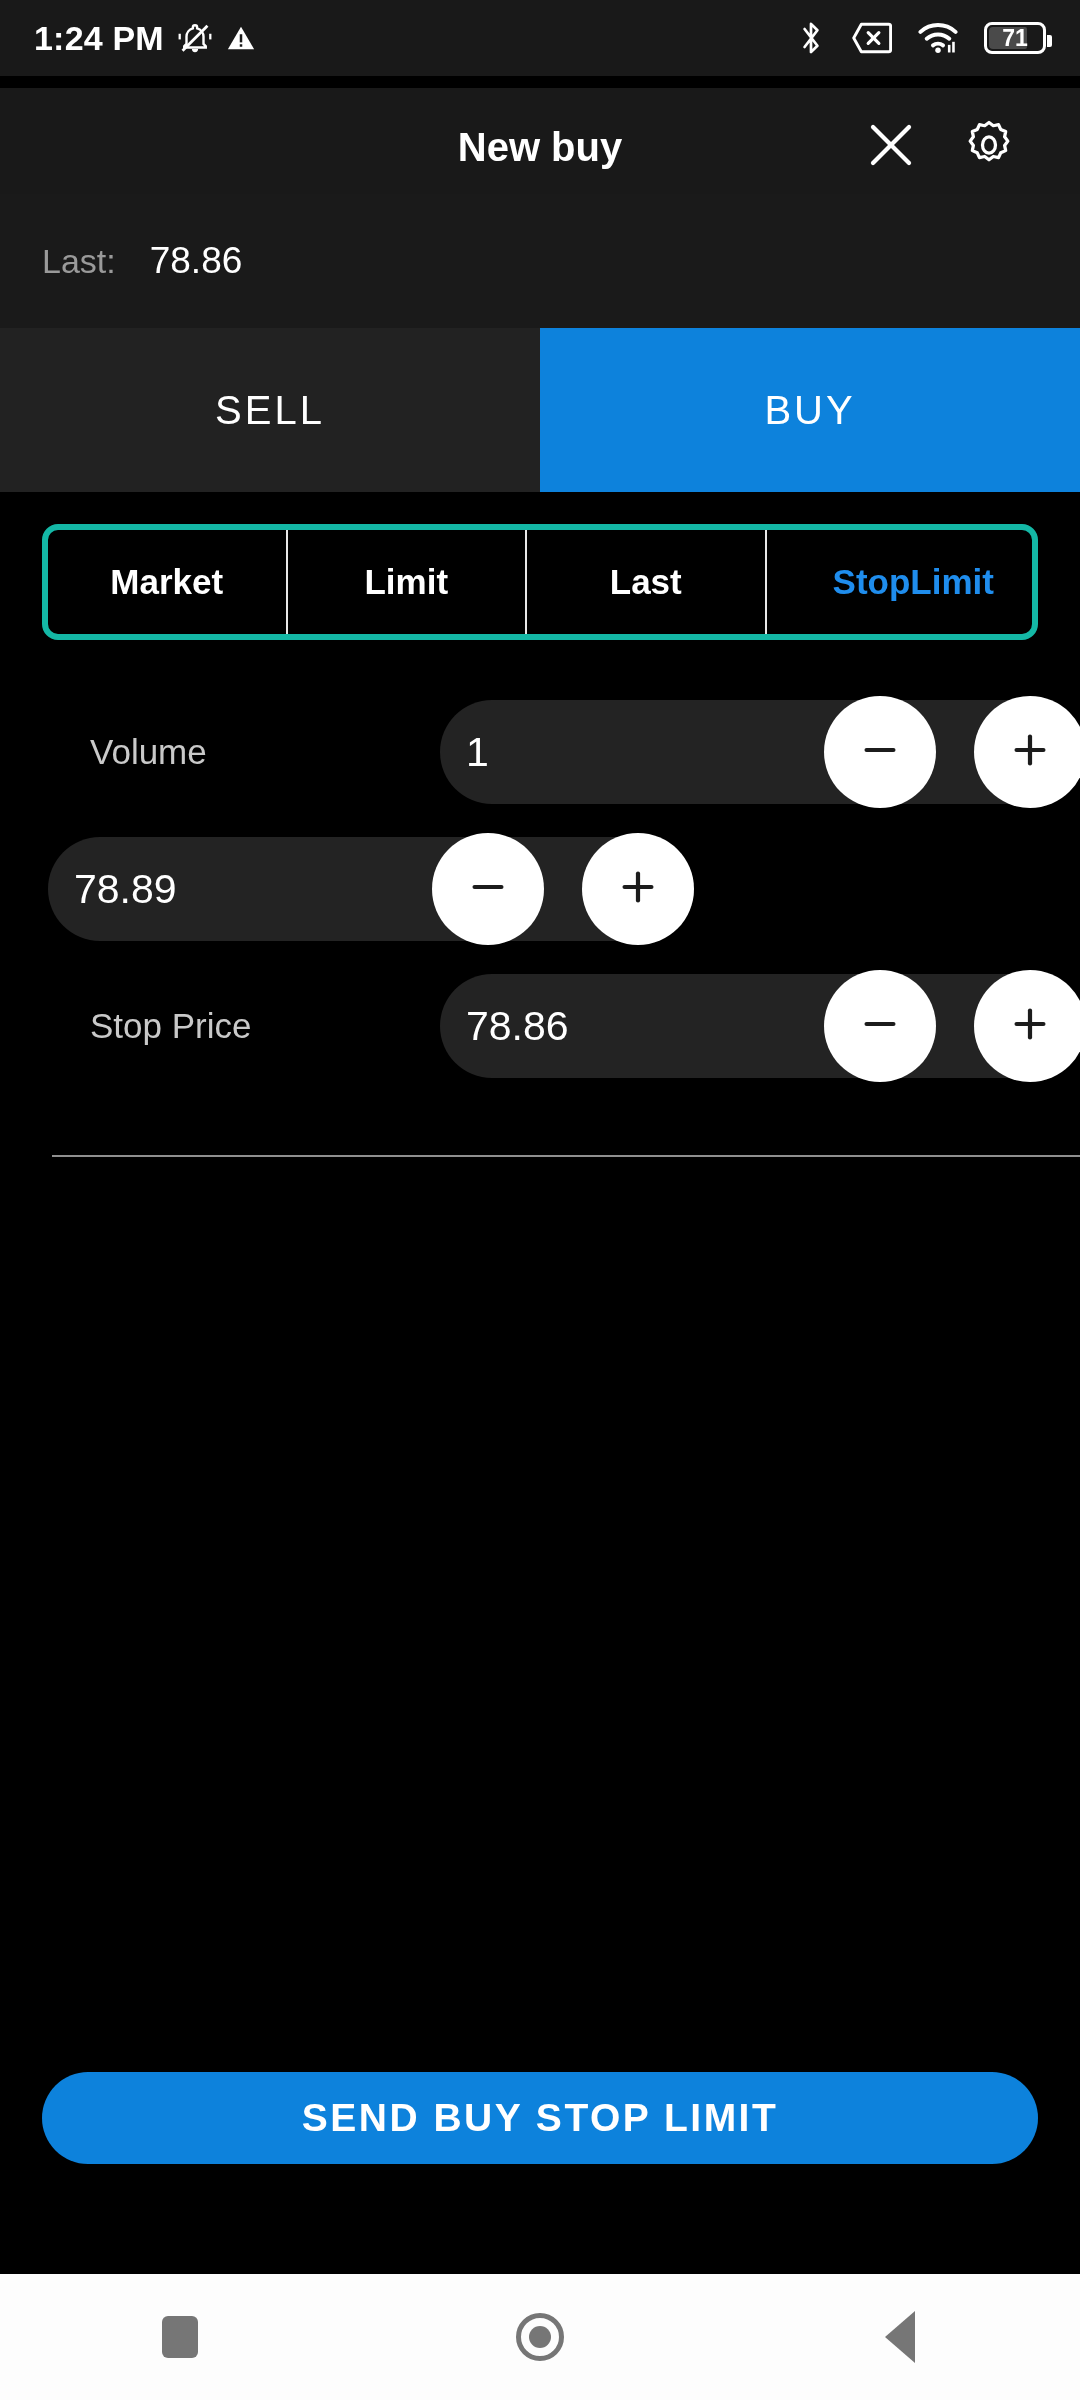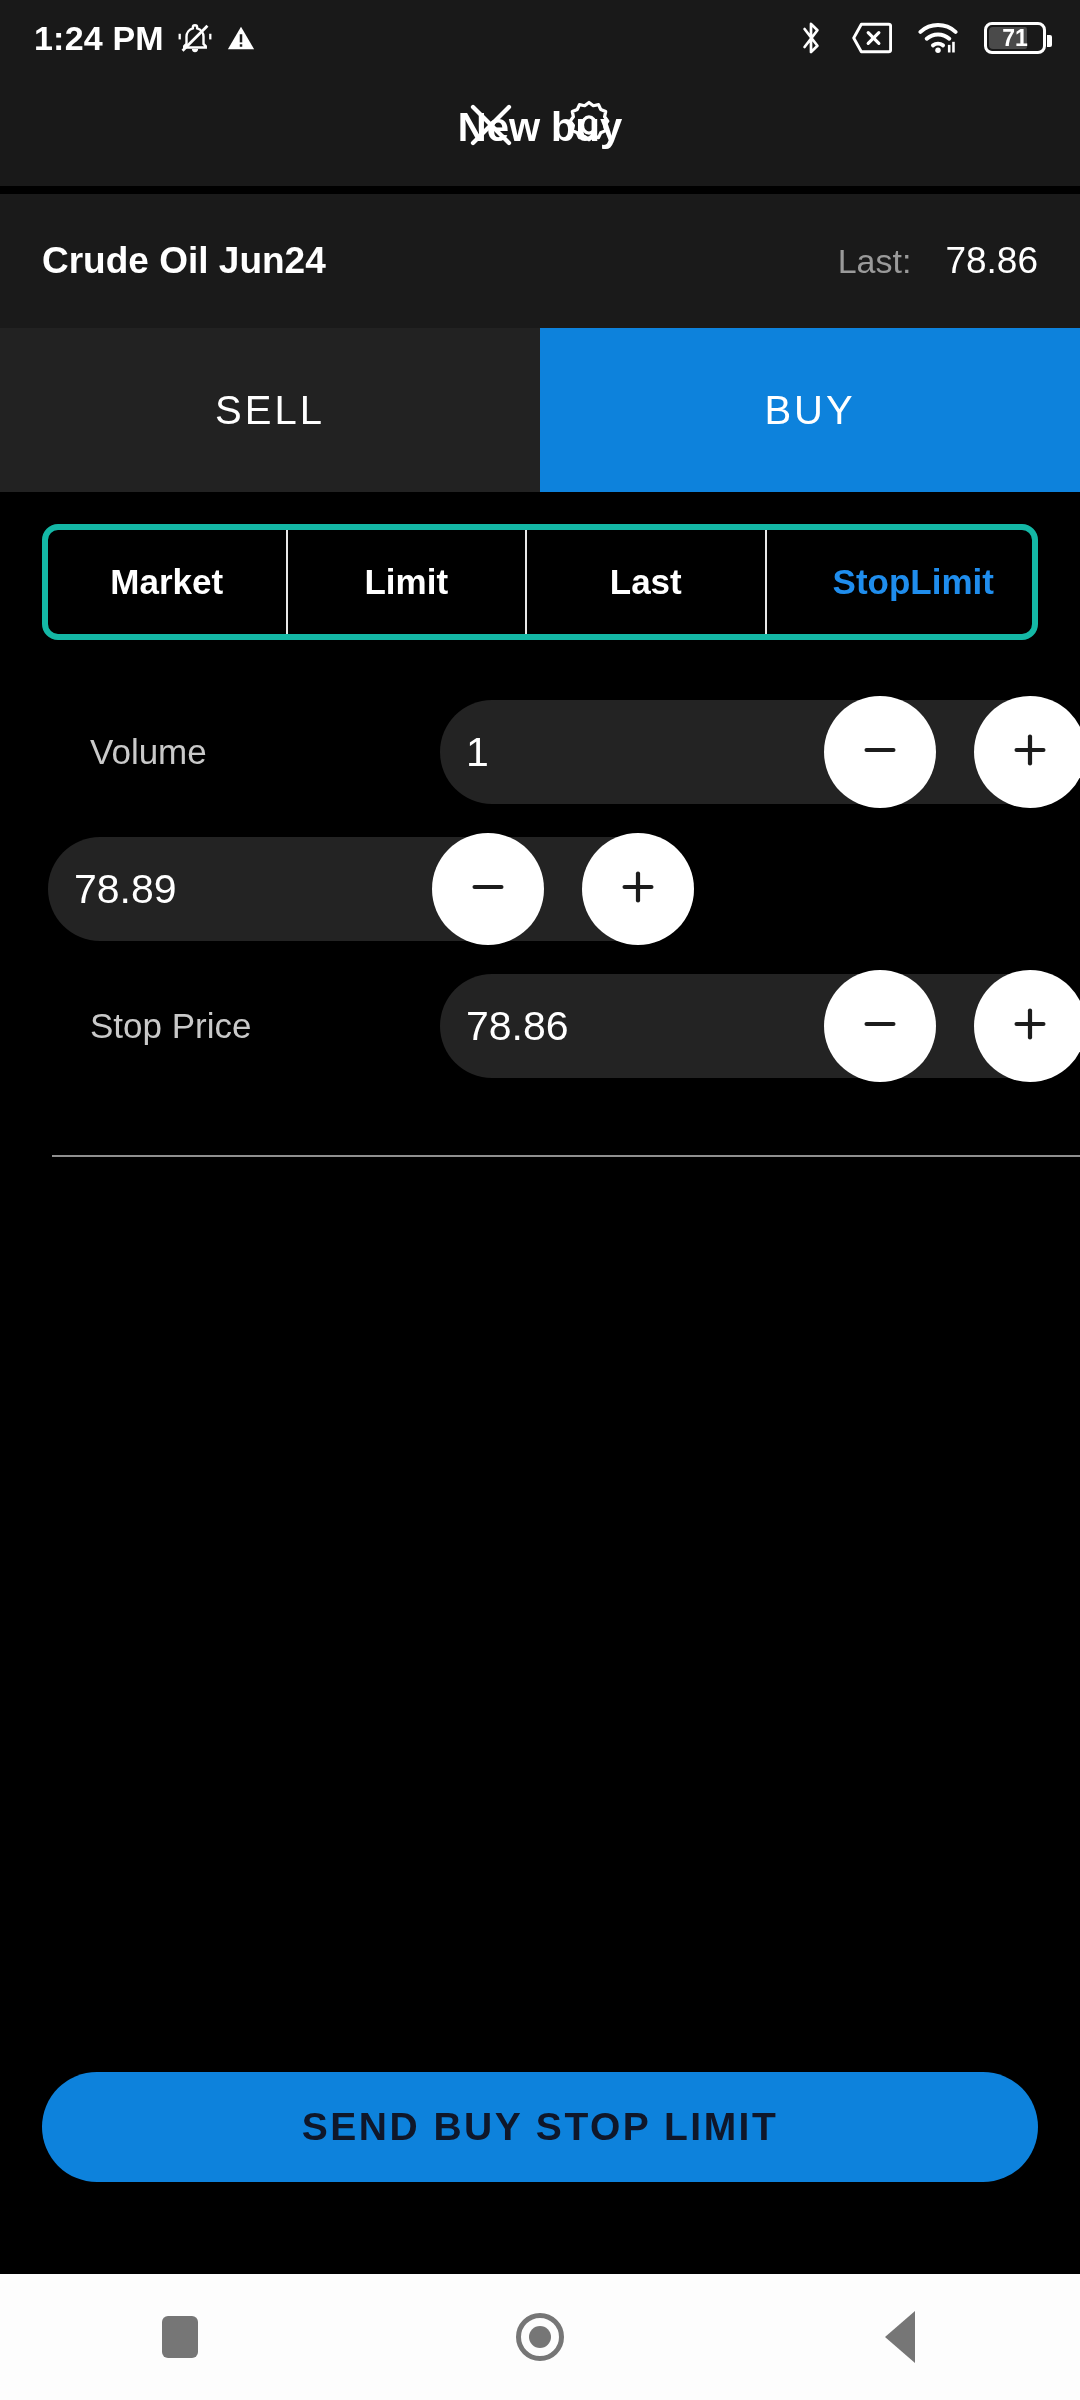--- a/index.html
+++ b/index.html
@@ -35,23 +35,23 @@
   .battery .fill{
     position:absolute; left:2px; top:2px; bottom:2px; width:68%;
     background:#4a4a4a; border-radius:4px 2px 2px 4px;
   }
   .battery .lvl{
     position:relative; color:#fff; font-size:23px; font-weight:700; line-height:1;
   }
 
   
   .header{
-    position:absolute; top:68px; left:0; width:1080px; height:118px;
+    position:absolute; top:88px; left:0; width:1080px; height:118px;
     background:#191919;
-    display:flex; align-items:center; justify-content:center;
+    display:flex; align-items:center; justify-content:flex-end;
     padding:0 56px;
     gap:28px;
   }
   .hdr-title{
     position:absolute; left:0; right:0; text-align:center;
     color:#fff; font-size:40px; font-weight:700; pointer-events:none;
   }
   .icon-btn{ position:relative; z-index:2; cursor:pointer; display:flex; align-items:center; justify-content:center; width:70px; height:70px; }
 
   
@@ -126,24 +126,24 @@
 
   
   .divider{
     position:absolute; top:1155px; left:52px; width:1028px; height:2px;
     background:#8f8f8f;
   }
 
   
   .send-btn{
     position:absolute; top:2072px; left:42px;
-    width:996px; height:110px;
+    width:996px; height:92px;
     background:#0d82dc; border-radius:55px;
     display:flex; align-items:center; justify-content:center;
-    color:#0f172a; font-size:39px; font-weight:600; letter-spacing:2.5px;
+    color:#ffffff; font-size:39px; font-weight:600; letter-spacing:2.5px;
     cursor:pointer;
   }
 
   
   .navbar{
     position:absolute; bottom:0; left:0; width:1080px; height:126px;
     background:#fdfdfd;
     display:flex; align-items:center; justify-content:space-around;
   }
   .nav-item{ display:flex; align-items:center; justify-content:center; width:180px; height:100px; cursor:pointer; }
@@ -230,21 +230,20 @@
       <span>
         <svg width="52" height="52" viewBox="0 0 24 24">
           <path d="M12 1.6 l2 1.5 2.4-.5 1 2.2 2.3 1 -.5 2.4 1.5 2 -1.5 2 .5 2.4 -2.3 1 -1 2.2 -2.4-.5 -2 1.5 -2-1.5 -2.4 .5 -1-2.2 -2.3-1 .5-2.4 -1.5-2 1.5-2 -.5-2.4 2.3-1 1-2.2 2.4 .5 Z" fill="none" stroke="#fff" stroke-width="1.5" stroke-linejoin="round"></path>
           <ellipse cx="12" cy="12" rx="3" ry="3.8" fill="none" stroke="#fff" stroke-width="1.5"></ellipse>
         </svg>
       </span>
     </div>
   </div>
 
   <div class="instrument">
-    <span class="inst-name">Crude Oil Jun24</span>
     <span class="inst-last">
       <span class="inst-last-label">Last:</span>
       <span class="inst-last-value">78.86</span>
     </span>
   </div>
 
   <div class="sidetabs">
     <div class="sidetab inactive">SELL</div>
     <div class="sidetab active">BUY</div>
   </div>

